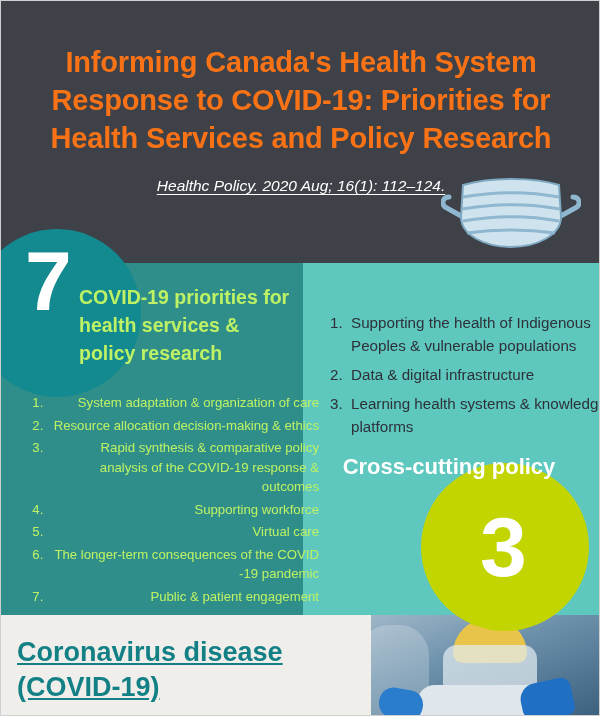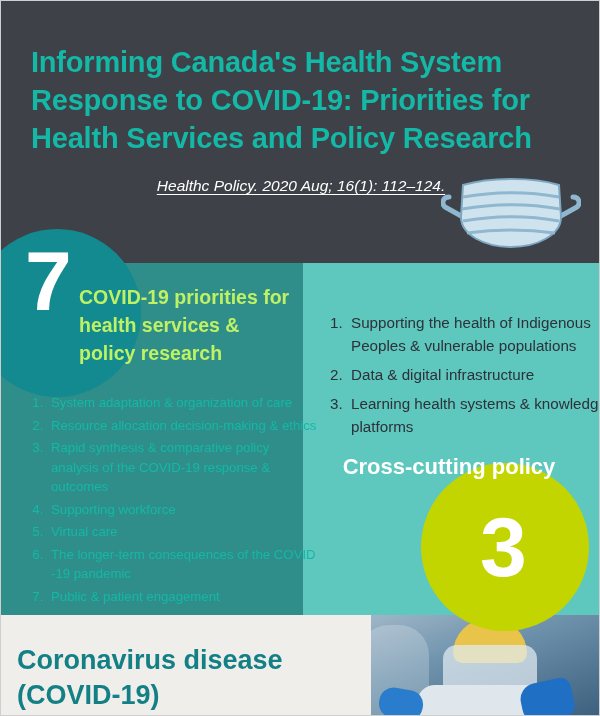--- a/index.html
+++ b/index.html
@@ -24,25 +24,25 @@
   .header {
     position: absolute;
     left: 0; top: 0;
     width: 600px;
     height: 262px;
     background: #3e4147;
     box-sizing: border-box;
     padding: 26px 24px 0 24px;
   }
   .title {
-    color: #14b8a6;
+    color: #f97316;
     font-size: 29px;
     line-height: 38px;
     font-weight: bold;
-    text-align: left;
+    text-align: center;
     letter-spacing: -0.2px;
     margin: 16px 6px 0 6px;
   }
   .citation {
     margin-top: 16px;
     text-align: center;
     color: #ffffff;
     font-size: 15.5px;
     line-height: 26px;
   }
@@ -100,24 +100,25 @@
     font-weight: bold;
     z-index: 3;
   }
   .left-list {
     position: absolute;
     left: 22px;
     top: 392px;
     width: 272px;
     margin: 0;
     padding: 0 0 0 24px;
-    color: #14b8a6;
+    color: #bef264;
     font-size: 13.2px;
     line-height: 19.5px;
     z-index: 3;
+    text-align: right;
   }
   .left-list li {
     margin-bottom: 3px;
     padding-left: 4px;
   }
 
   
   .right-panel {
     position: absolute;
     left: 302px; top: 262px;
@@ -179,26 +180,27 @@
     position: absolute;
     left: 0; top: 614px;
     width: 600px;
     height: 102px;
     background: #f0eeea;
     overflow: hidden;
   }
   .footer-title {
     position: absolute;
     left: 16px;
-    top: 28px;
+    top: 20px;
     width: 360px;
     color: #138086;
     font-size: 27px;
     line-height: 35px;
     font-weight: bold;
+    text-decoration: underline;
   }
   
   .photo {
     position: absolute;
     right: 0;
     top: 0;
     width: 230px;
     height: 102px;
     background: linear-gradient(160deg, #9fb6c7 0%, #6f93ad 38%, #3c5f7d 100%);
     overflow: hidden;

